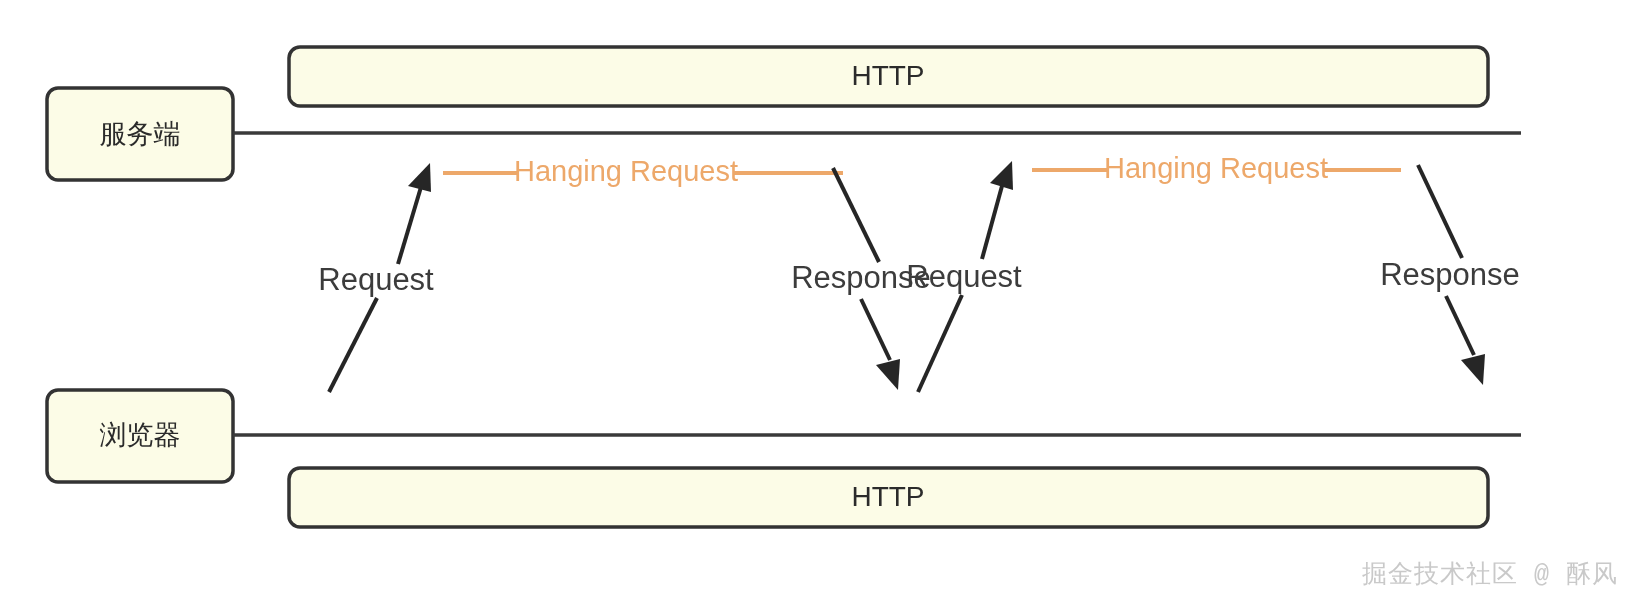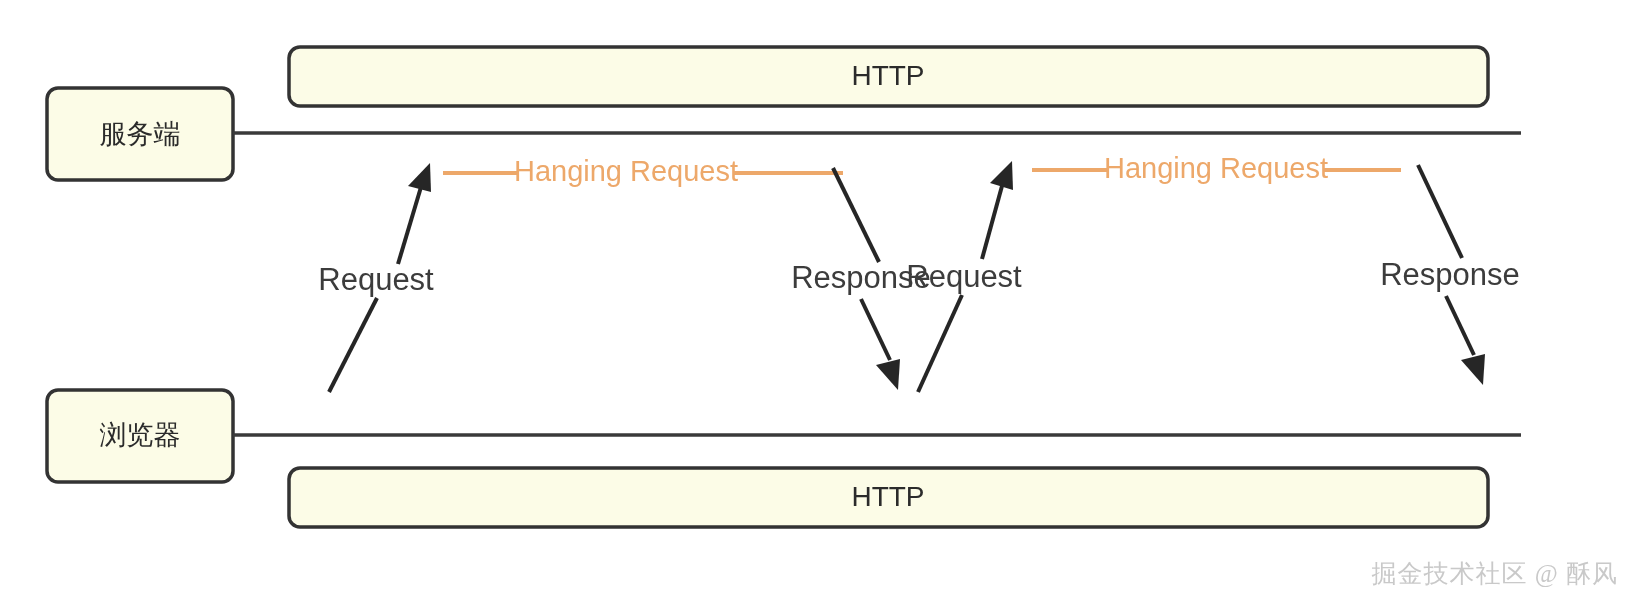--- a/index.html
+++ b/index.html
@@ -74,21 +74,21 @@
     font-family: "Liberation Sans", "DejaVu Sans", sans-serif;
     font-size: 29px;
     fill: #eda86a;
     text-anchor: middle;
     dominant-baseline: middle;
   }
   .watermark {
     position: absolute;
     right: 14px;
     bottom: 6px;
-    font-family: Liberation Serif, serif;
+    font-family: Liberation Mono, monospace;
     font-size: 25px;
     color: #c9c9c9;
     letter-spacing: 1px;
     white-space: nowrap;
     user-select: none;
   }
 </style>
 </head>
 <body>
 

